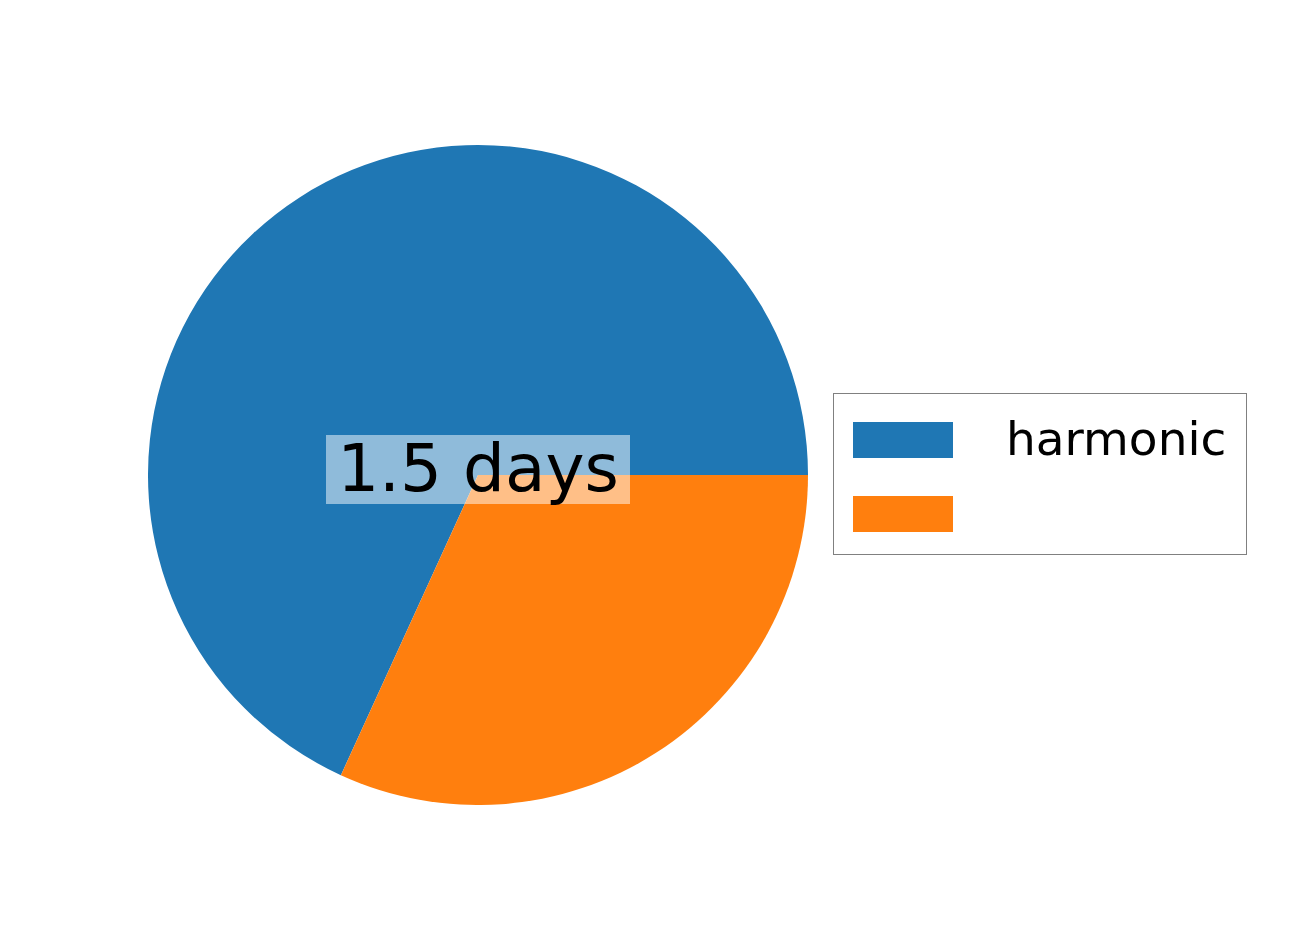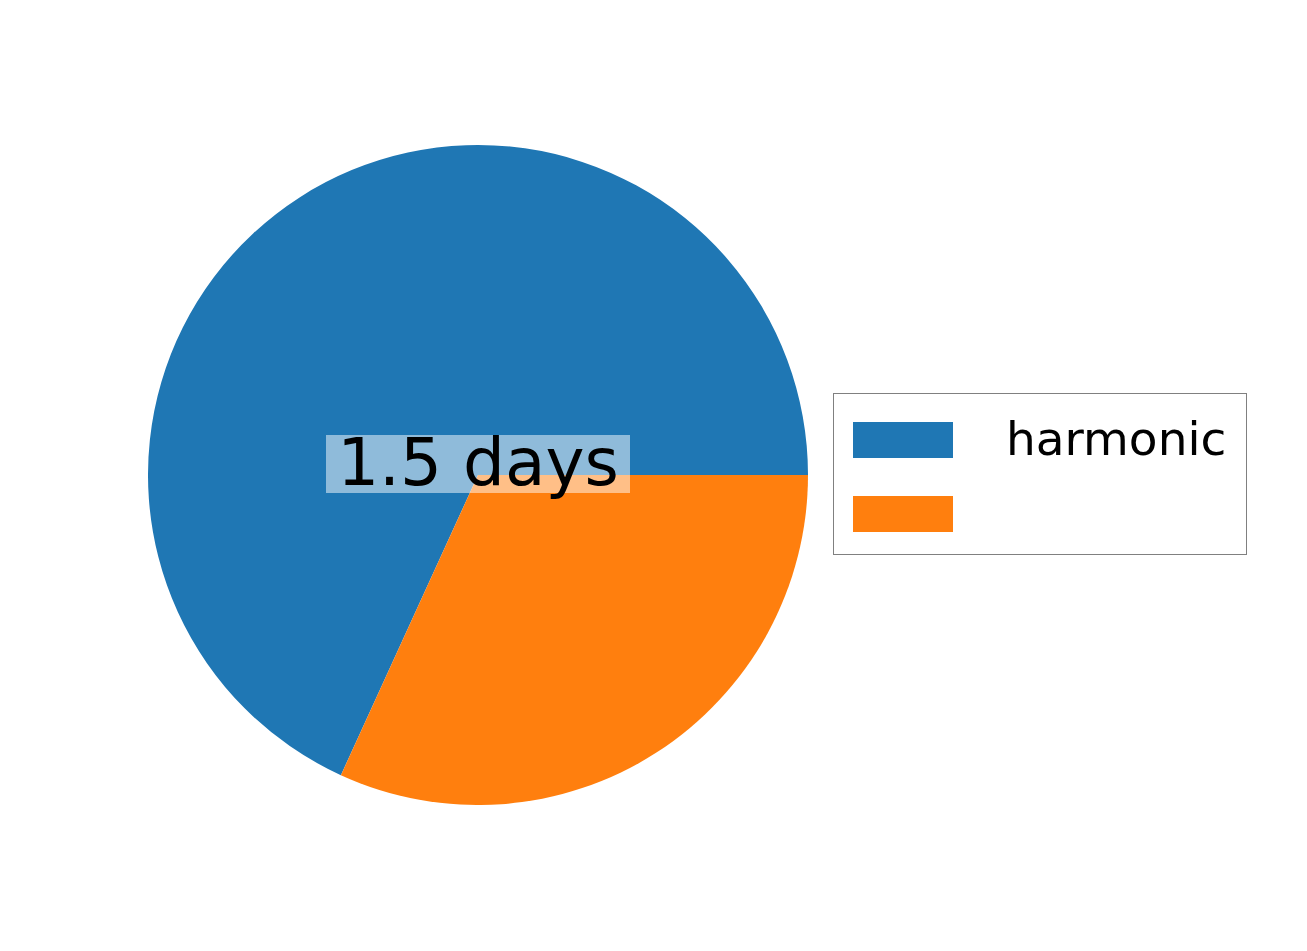--- a/index.html
+++ b/index.html
@@ -34,21 +34,21 @@
     height: 660px;
   }
   #pie-svg { display: block; width: 660px; height: 660px; }
 
   
   #pie-label {
     position: absolute;
     left: 326px;
     top: 435px;
     width: 304px;
-    height: 58px;
+    height: 69px;
     background: rgba(255,255,255,0.5);
     display: flex;
     align-items: center;
     justify-content: center;
     box-sizing: border-box;
   }
   #pie-label .txt {
     font-family: "DejaVu Sans", sans-serif;
     font-size: 66px;
     line-height: 1;

